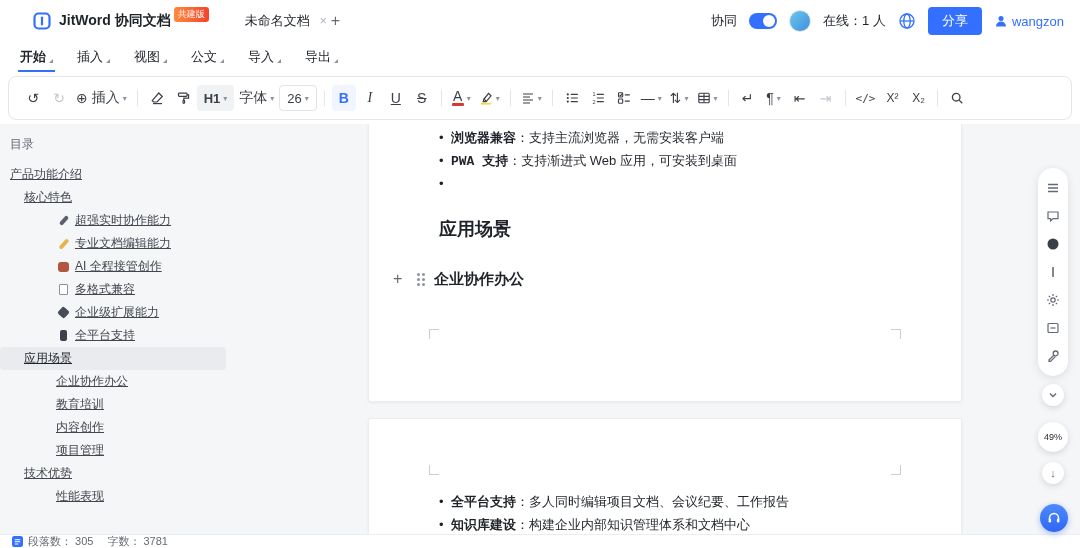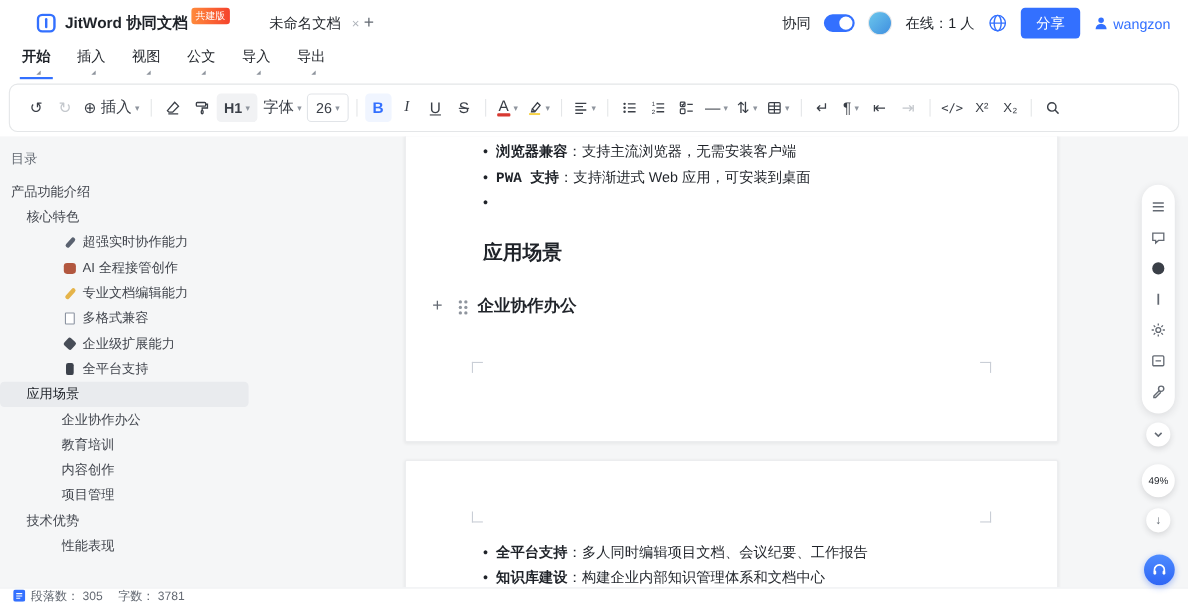--- a/index.html
+++ b/index.html
@@ -30,21 +30,21 @@
   .avatar { width:22px; height:22px; border-radius:50%;
             background:linear-gradient(135deg,#6cc7ec,#3f8fe0); border:1px solid #e3e6ea; }
   .online { font-size:13px; color:#1f2329; }
   .share-btn { background:#3370ff; color:#fff; font-size:13px; border:none; border-radius:4px;
                padding:5px 14px; cursor:pointer; }
   .user { display:flex; align-items:center; gap:4px; color:#3370ff; font-size:13px; cursor:pointer; }
   
   .menubar { position:absolute; top:42px; left:0; right:0; height:30px; background:#fff;
              display:flex; align-items:stretch; padding:0 8px; z-index:4; }
   .menu-item { position:relative; padding:0 12px; display:flex; align-items:center;
-               font-size:13px; color:#1f2329; cursor:pointer;flex-direction:column; }
+               font-size:13px; color:#1f2329; cursor:pointer; }
   .menu-item .mi-caret { width:0; height:0; border-left:4px solid transparent;
                border-bottom:4px solid #8f959e; margin-left:3px; transform:translateY(4px); }
   .menu-item.active { font-weight:700; }
   .menu-item.active::after { content:""; position:absolute; left:10px; right:10px; bottom:0;
                height:2px; background:#3370ff; }
   
   .toolbar { position:absolute; top:76px; left:8px; right:8px; height:44px; background:#fff;
              border:1px solid #e4e6e8; border-radius:8px; display:flex; align-items:center;
              padding:0 12px; gap:2px; z-index:4; }
   .tbi { min-width:24px; height:26px; display:inline-flex; align-items:center; justify-content:center;
@@ -66,21 +66,21 @@
   .workspace { position:absolute; top:124px; left:0; right:0; bottom:14px; background:#f5f6f7; }
   
   .sidebar { position:absolute; top:124px; bottom:14px; left:0; width:250px; padding-top:12px; overflow:hidden; }
   .toc-title { font-size:12px; color:#646a73; padding:0 0 10px 10px; }
   .srow { height:23px; display:flex; align-items:center; font-size:12px; color:#42464e;
           margin-right:24px; border-radius:4px; cursor:pointer; }
   .srow.lv1 { padding-left:10px; }
   .srow.lv2 { padding-left:24px; }
   .srow.lv3 { padding-left:56px; }
   .srow.sel { background:#e9ebee; color:#1f2329; }
-  .slabel { overflow:hidden; text-overflow:ellipsis; white-space:nowrap; }
+  .slabel { overflow:hidden; text-overflow:ellipsis; white-space:nowrap;text-decoration:underline; }
   .si { width:15px; height:14px; display:inline-flex; align-items:center; justify-content:center; margin-right:4px; flex:none; }
   .ic-pin { width:4px; height:11px; background:#5a6270; border-radius:2px; transform:rotate(42deg); }
   .ic-ai { width:11px; height:10px; background:#b2573f; border-radius:3px; }
   .ic-pencil { width:4px; height:12px; background:#e5b44a; border-radius:2px; transform:rotate(42deg); }
   .ic-version { width:11px; height:11px; background:#4d7ef0; border-radius:3px; }
   .ic-file { width:9px; height:11px; background:#fff; border:1.5px solid #8b93a1; border-radius:1px; }
   .ic-tools { width:9px; height:9px; background:#474d57; border-radius:2px; transform:rotate(42deg); }
   .ic-device { width:7px; height:11px; background:#3c424c; border-radius:2px; }
   
   .canvas { position:absolute; top:124px; bottom:14px; left:250px; right:0; overflow:hidden; }
@@ -328,29 +328,29 @@
       <span class="slabel">核心特色</span>
     </div>
   <div class="srow lv3">
       <span class="si">
         <i class="ic-pin"></i>
       </span>
       <span class="slabel">超强实时协作能力</span>
     </div>
   <div class="srow lv3">
       <span class="si">
+        <i class="ic-pencil"></i>
+      </span>
+      <span class="slabel">专业文档编辑能力</span>
+    </div>
+  <div class="srow lv3">
+      <span class="si">
         <i class="ic-ai"></i>
       </span>
       <span class="slabel">AI 全程接管创作</span>
-    </div>
-  <div class="srow lv3">
-      <span class="si">
-        <i class="ic-pencil"></i>
-      </span>
-      <span class="slabel">专业文档编辑能力</span>
     </div>
   <div class="srow lv3">
       <span class="si">
         <i class="ic-file"></i>
       </span>
       <span class="slabel">多格式兼容</span>
     </div>
   <div class="srow lv3">
       <span class="si">
         <i class="ic-tools"></i>

